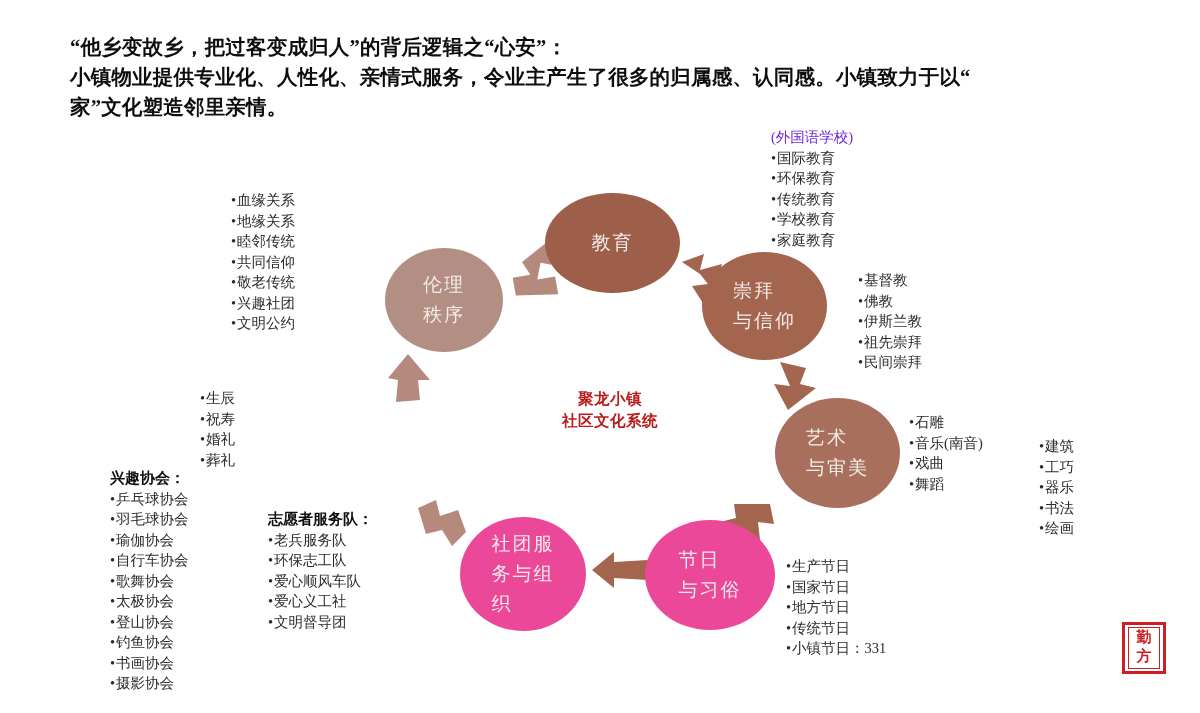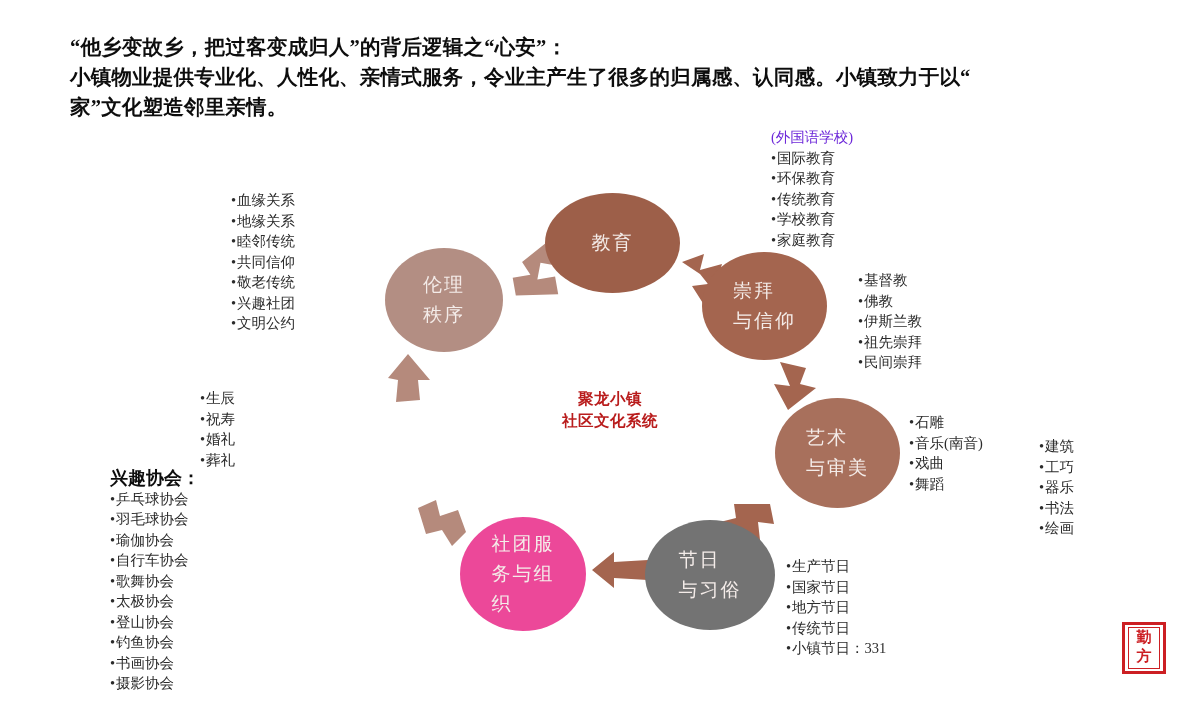--- a/index.html
+++ b/index.html
@@ -81,21 +81,21 @@
     position: absolute;
     font-family: "Liberation Serif", "DejaVu Serif", serif;
     font-size: 14.5px;
     line-height: 20.5px;
     color: #2b2b2b;
     white-space: nowrap;
   }
   .ann .ann-title {
     font-family: "Liberation Sans", "DejaVu Sans", sans-serif;
     font-weight: bold;
-    font-size: 18px;
+    font-size: 15px;
     color: #0d0d0d;
   }
   .ann .ann-head { color: #6d28d9; }
   .ann li { list-style: none; }
   .ann ul { margin: 0; padding: 0; }
   .ann ul li::before { content: "\2022"; margin-right: 1px; }
 
   .ann-education { left: 771px; top: 127px; }
   .ann-faith     { left: 858px; top: 270px; }
   .ann-art-1     { left: 909px; top: 412px; }
@@ -186,21 +186,21 @@
     </svg>
   </div>
 
   <div class="node node-ethics" style="background: rgb(179, 142, 131);">伦理
 秩序</div>
   <div class="node node-edu" style="background: rgb(157, 95, 73);">教育</div>
   <div class="node node-faith" style="background: rgb(164, 101, 79);">崇拜
 与信仰</div>
   <div class="node node-art" style="background: rgb(168, 112, 92);">艺术
 与审美</div>
-  <div class="node node-festival" style="background: #737373;">节日
+  <div class="node node-festival" style="background: #ec4899;">节日
 与习俗</div>
   <div class="node node-org" style="background: #ec4899;">社团服
 务与组
 织</div>
 
   <div class="center-label">
     <div>聚龙小镇</div>
     <div>社区文化系统</div>
   </div>
 
@@ -246,20 +246,30 @@
   <div class="ann ann-festival">
     <ul>
       <li>生产节日</li>
       <li>国家节日</li>
       <li>地方节日</li>
       <li>传统节日</li>
       <li>小镇节日：331</li>
     </ul>
   </div>
 
+  <div class="ann ann-volunteer">
+    <div class="ann-title">志愿者服务队：</div>
+    <ul>
+      <li>老兵服务队</li>
+      <li>环保志工队</li>
+      <li>爱心顺风车队</li>
+      <li>爱心义工社</li>
+      <li>文明督导团</li>
+    </ul>
+  </div>
 
   <div class="ann ann-hobby">
     <div class="ann-title">兴趣协会：</div>
     <ul>
       <li>乒乓球协会</li>
       <li>羽毛球协会</li>
       <li>瑜伽协会</li>
       <li>自行车协会</li>
       <li>歌舞协会</li>
       <li>太极协会</li>

